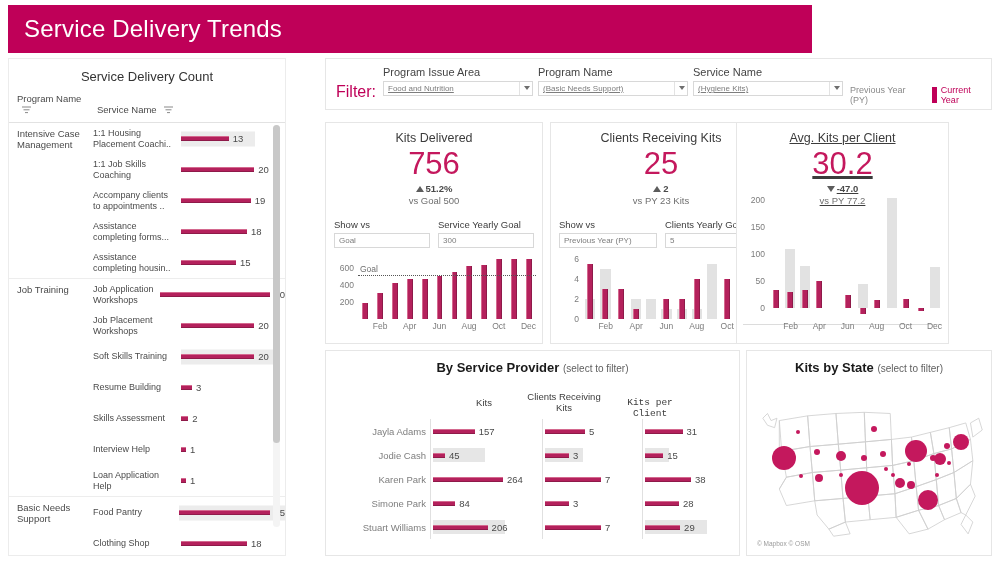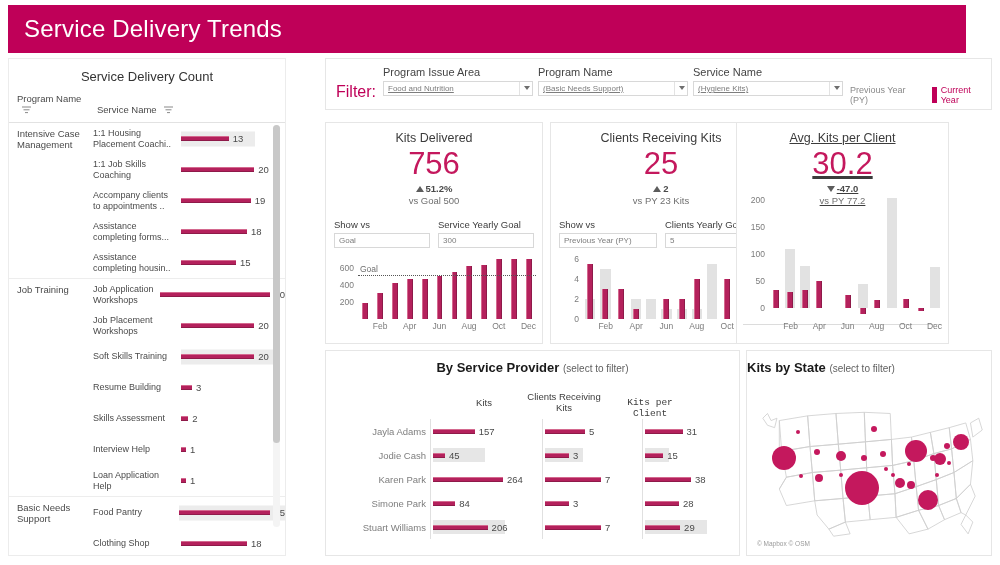--- a/index.html
+++ b/index.html
@@ -7,21 +7,21 @@
   body {
     width:1000px; height:565px;
     background:#ffffff;
     font-family:"Liberation Sans", sans-serif;
     color:#3c3c3c;
     overflow:hidden;
   }
 
   
   .app-header {
-    position:absolute; left:8px; top:5px; width:958px; height:48px;
+    position:absolute; left:8px; top:5px; width:804px; height:48px;
     background:#bf0058;
     display:flex; align-items:center;
   }
   .app-title {
     color:#ffffff; font-size:24px; letter-spacing:0.2px;
     padding-left:16px; font-weight:400;
   }
 
   
   .panel {
@@ -178,21 +178,21 @@
   .prov-rows { position:absolute; top:68px; left:0; right:0; bottom:10px; }
   .prow { position:relative; height:24px; display:flex; align-items:center; }
   .prow .pname { width:104px; text-align:right; padding-right:4px; font-size:9.5px; color:#7e7e7e; }
   .pcell { position:relative; height:100%; display:flex; align-items:center; border-left:1px solid #e0e0e0; padding-left:2px; }
   .ptrack { position:absolute; left:2px; top:50%; transform:translateY(-50%); height:14px; background:#e6e6e6; }
   .pbar { position:relative; height:5px; background:#b4215c; border-top:1px solid #d4698f; border-bottom:1px solid #8e1a49; }
   .pval { position:relative; font-size:9.5px; color:#4a4a4a; margin-left:4px; }
 
   
   #map-panel { left:746px; top:350px; width:246px; height:206px; }
-  .map-title { padding-top:9px; font-size:13px; color:#1a1a1a; font-weight:bold; }
+  .map-title { text-align:center; padding-top:9px; font-size:13px; color:#1a1a1a; font-weight:bold; }
   .map-title .hint { font-weight:normal; font-size:10px; color:#5f5f5f; }
   .map-area { position:absolute; left:4px; right:4px; top:30px; bottom:4px; }
   .map-attrib { position:absolute; left:6px; bottom:4px; font-size:6.5px; color:#9a9a9a; }
   .mdot { position:absolute; border-radius:50%; background:#c4185d; transform:translate(-50%,-50%); }
 </style>
 </head>
 <body>
 
 <div class="app-header">
   <div class="app-title">Service Delivery Trends</div>

